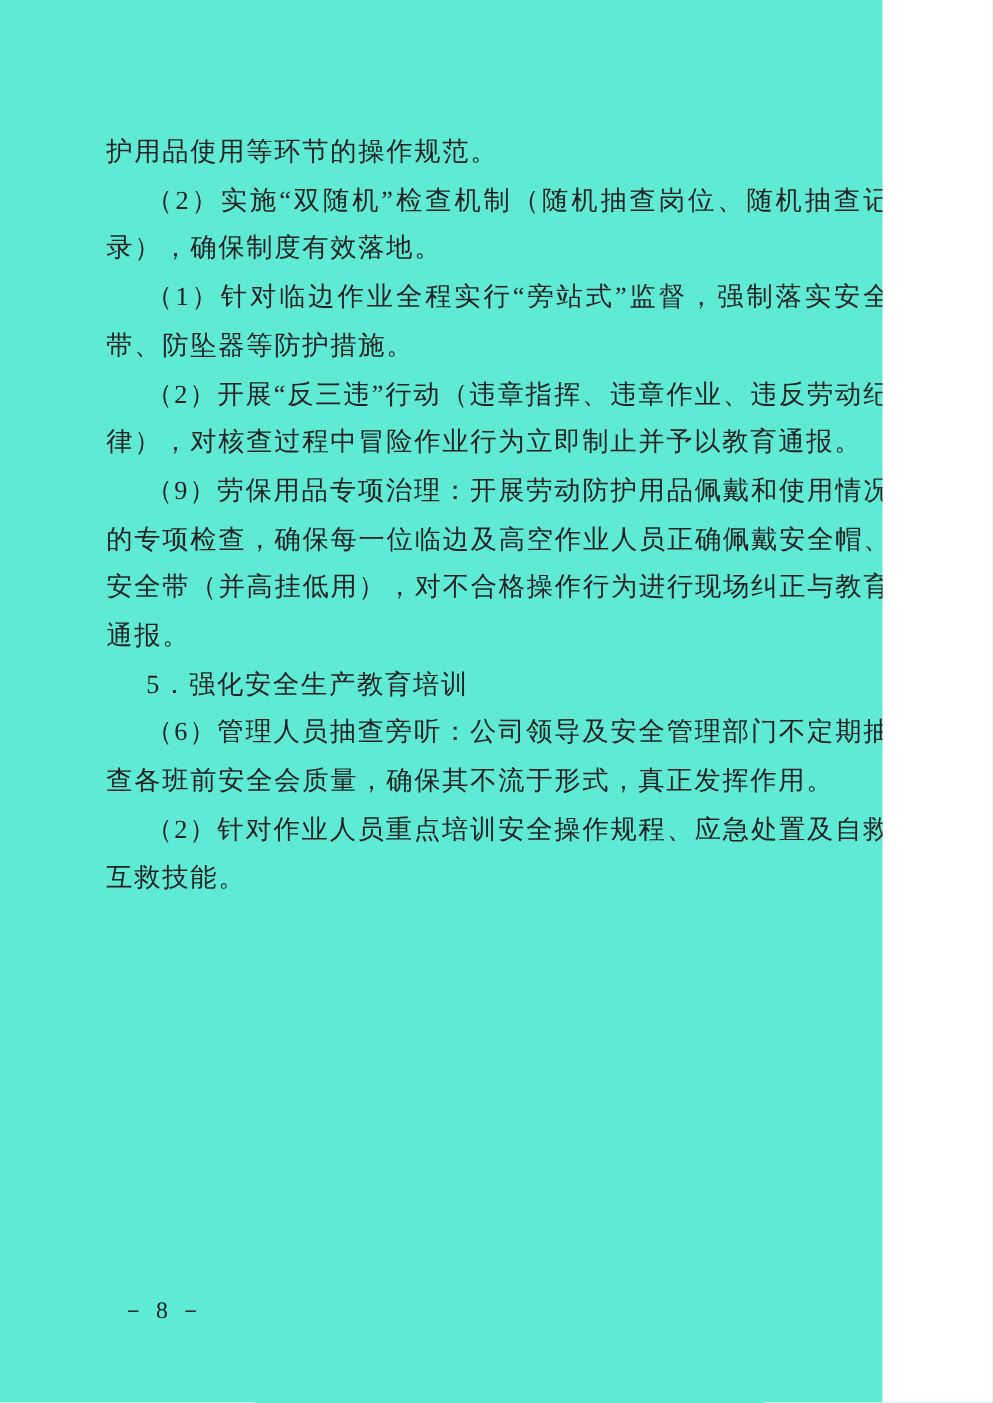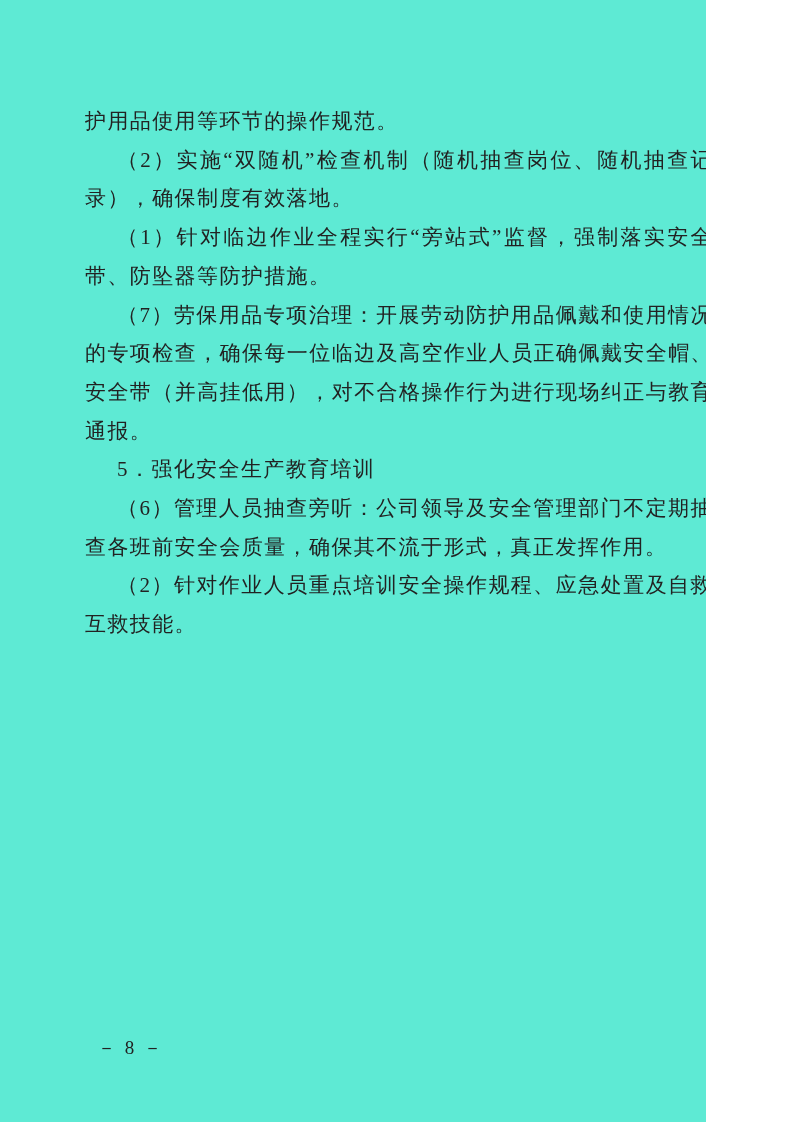--- a/index.html
+++ b/index.html
@@ -45,19 +45,20 @@
   }
 </style>
 </head>
 <body>
 
 <div class="page">
   <div class="doc-body">
       <p>护用品使用等环节的操作规范。</p>
       <p class="indent">（2）实施“双随机”检查机制（随机抽查岗位、随机抽查记录），确保制度有效落地。</p>
       <p class="indent">（1）针对临边作业全程实行“旁站式”监督，强制落实安全带、防坠器等防护措施。</p>
-      <p class="indent">（7）劳保用品专项治理：开展劳动防护用品佩戴和使用情况的专项检查，确保每一位临边及高空作业人员正确佩戴安全帽、安全带（并高挂低用），对不合格操作行为进行现场纠正与教育通报。</p>
+      <p class="indent">（2）开展“反三违”行动（违章指挥、违章作业、违反劳动纪律），对核查过程中冒险作业行为立即制止并予以教育通报。</p>
+      <p class="indent">（9）劳保用品专项治理：开展劳动防护用品佩戴和使用情况的专项检查，确保每一位临边及高空作业人员正确佩戴安全帽、安全带（并高挂低用），对不合格操作行为进行现场纠正与教育通报。</p>
       <p class="indent">5．强化安全生产教育培训</p>
       <p class="indent">（6）管理人员抽查旁听：公司领导及安全管理部门不定期抽查各班前安全会质量，确保其不流于形式，真正发挥作用。</p>
       <p class="indent">（2）针对作业人员重点培训安全操作规程、应急处置及自救互救技能。</p>
     </div>
   <div class="page-footer">－ 8 －</div>
 </div>
 
 </body></html>

